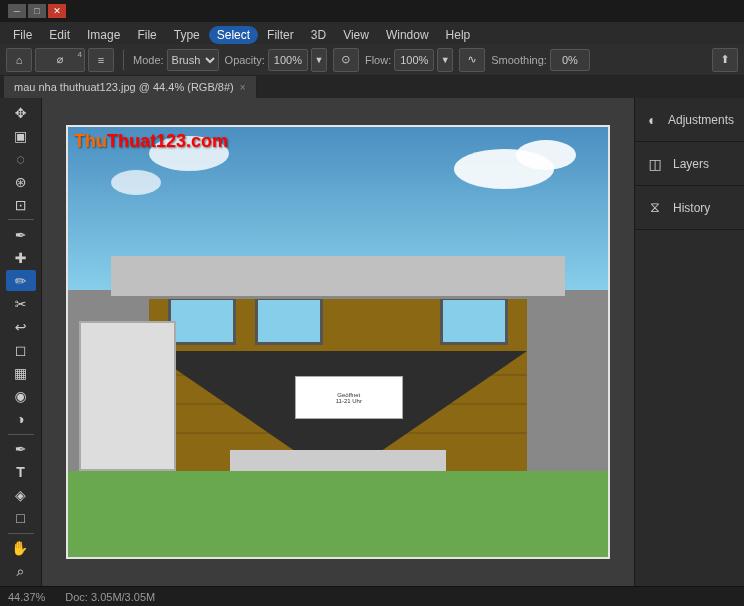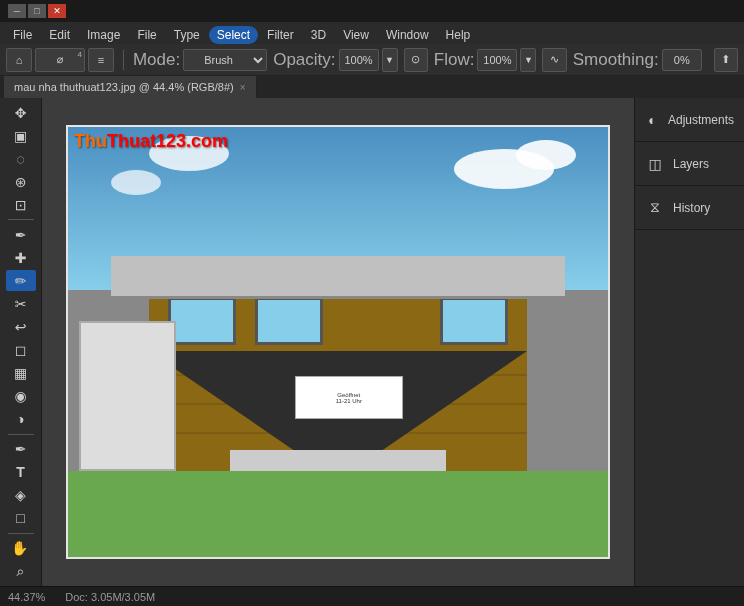--- a/index.html
+++ b/index.html
@@ -30,24 +30,24 @@
     .toolbar {
       width: 100%; height: 32px; background: #2e2e2e; border-bottom: 1px solid #222;
       display: flex; align-items: center; padding: 0 6px; gap: 6px;
     }
     .toolbar-btn {
       width: 26px; height: 24px; background: #3c3c3c; border: 1px solid #555;
       border-radius: 2px; color: #ccc; font-size: 11px; cursor: pointer;
       display: flex; align-items: center; justify-content: center;
     }
     .toolbar-group { display: flex; align-items: center; gap: 3px; }
-    .toolbar-label { font-size: 17px; color: #aaa; }
+    .toolbar-label { font-size: 11px; color: #aaa; }
     .toolbar-select {
       background: #3a3a3a; border: 1px solid #555; color: #ccc;
-      font-size: 11px; padding: 1px 16px; height: 22px; border-radius: 2px; cursor: pointer;
+      font-size: 11px; padding: 1px 0; height: 22px; border-radius: 2px; cursor: pointer;
     }
     .toolbar-divider { width: 1px; height: 20px; background: #555; margin: 0 3px; }
     .toolbar-number { width: 40px; background: #3a3a3a; border: 1px solid #555; color: #ccc; font-size: 11px; padding: 1px 4px; height: 22px; border-radius: 2px; text-align: center; }
 
     
     .tab-bar {
       width: 100%; height: 22px; background: #252525;
       display: flex; align-items: center; padding: 0 4px;
     }
     .tab {

